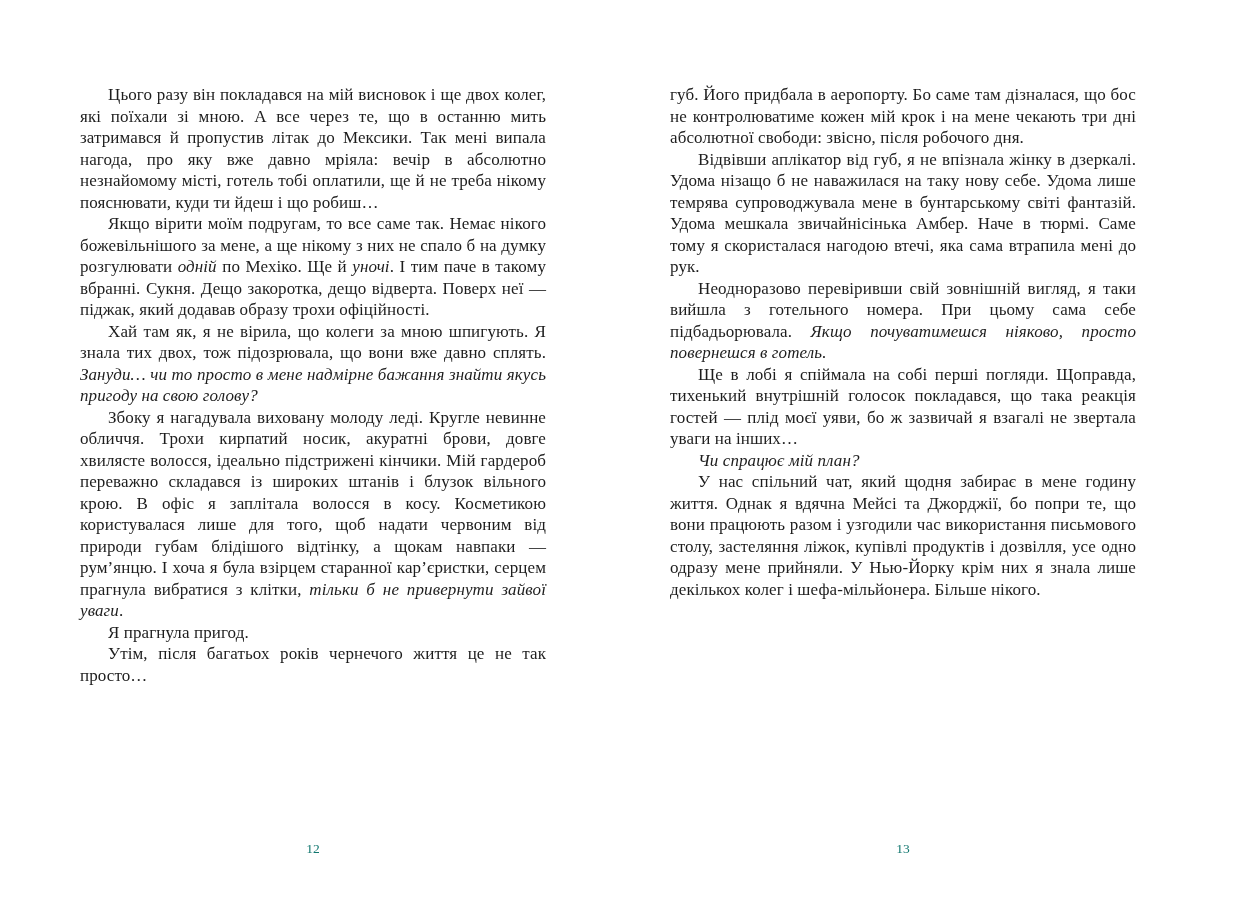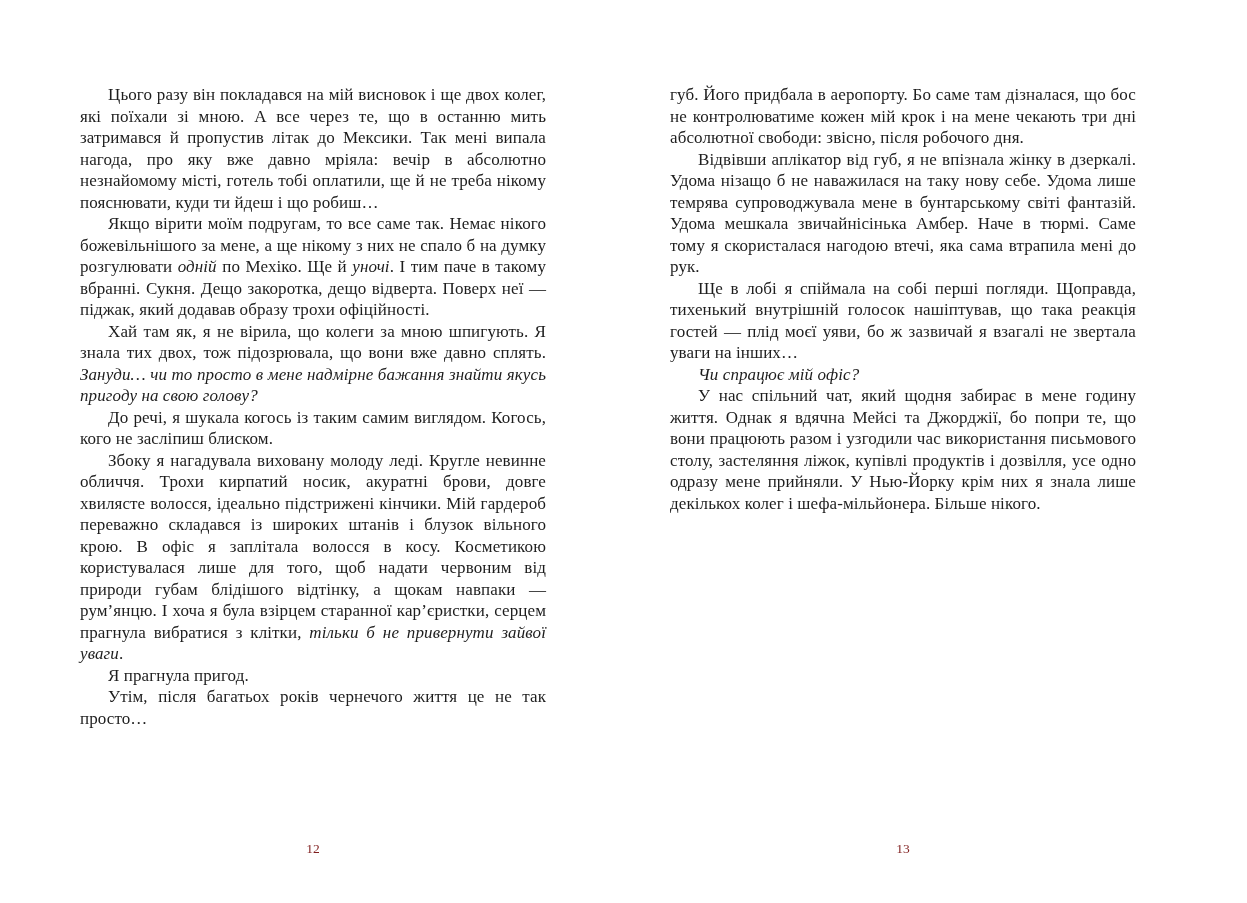--- a/index.html
+++ b/index.html
@@ -37,45 +37,45 @@
   }
   .page-body p.no-indent { text-indent: 0; }
   .page-body em { font-style: italic; }
   .page-number {
     position: absolute;
     top: 757px;
     left: 0;
     width: 100%;
     text-align: center;
     font-size: 13.5px;
-    color: #7f1d1d;
+    color: #0f766e;
   }
 </style>
 </head>
 <body>
 
 <div class="spread">
 
   <section class="page page--left">
     <div class="page-body">
         <p><span>Цього разу він покладався на мій висновок і ще двох колег, які поїхали зі мною. А все через те, що в останню мить затримався й пропустив літак до Мексики. Так мені випала нагода, про яку вже давно мріяла: вечір в абсолютно незнайомому місті, готель тобі оплатили, ще й не треба нікому пояснювати, куди ти йдеш і що робиш…</span></p>
         <p><span>Якщо вірити моїм подругам, то все саме так. Немає нікого божевільнішого за мене, а ще нікому з них не спало б на думку розгулювати </span><em>одній</em><span> по Мехіко. Ще й </span><em>уночі</em><span>. І тим паче в такому вбранні. Сукня. Дещо закоротка, дещо відверта. Поверх неї — піджак, який додавав образу трохи офіційності.</span></p>
         <p><span>Хай там як, я не вірила, що колеги за мною шпигують. Я знала тих двох, тож підозрювала, що вони вже давно сплять. </span><em>Зануди… чи то просто в мене надмірне бажання знайти якусь пригоду на свою голову?</em></p>
-        <p><span>До речі, я шукала когось із таким самим виглядом. Когось, кого не засліпиш блиском.</span></p>
         <p><span>Збоку я нагадувала виховану молоду леді. Кругле невинне обличчя. Трохи кирпатий носик, акуратні брови, довге хвилясте волосся, ідеально підстрижені кінчики. Мій гардероб переважно складався із широких штанів і блузок вільного крою. В офіс я заплітала волосся в косу. Косметикою користувалася лише для того, щоб надати червоним від природи губам блідішого відтінку, а щокам навпаки — рум’янцю. І хоча я була взірцем старанної кар’єристки, серцем прагнула вибратися з клітки, </span><em>тільки б не привернути зайвої уваги</em><span>.</span></p>
         <p><span>Я прагнула пригод.</span></p>
         <p><span>Утім, після багатьох років чернечого життя це не так просто…</span></p>
       </div>
     <div class="page-number">12</div>
   </section>
 
   <section class="page page--right">
     <div class="page-body">
         <p class="no-indent"><span>губ. Його придбала в аеропорту. Бо саме там дізналася, що бос не контролюватиме кожен мій крок і на мене чекають три дні абсолютної свободи: звісно, після робочого дня.</span></p>
         <p><span>Відвівши аплікатор від губ, я не впізнала жінку в дзеркалі. Удома нізащо б не наважилася на таку нову себе. Удома лише темрява супроводжувала мене в бунтарському світі фантазій. Удома мешкала звичайнісінька Амбер. Наче в тюрмі. Саме тому я скористалася нагодою втечі, яка сама втрапила мені до рук.</span></p>
-        <p><span>Ще в лобі я спіймала на собі перші погляди. Щоправда, тихенький внутрішній голосок нашіптував, що така реакція гостей — плід моєї уяви, бо ж зазвичай я взагалі не звертала уваги на інших…</span></p>
-        <p><em>Чи спрацює мій офіс?</em></p>
+        <p><span>Неодноразово перевіривши свій зовнішній вигляд, я таки вийшла з готельного номера. При цьому сама себе підбадьорювала. </span><em>Якщо почуватимешся ніяково, просто повернешся в готель.</em></p>
+        <p><span>Ще в лобі я спіймала на собі перші погляди. Щоправда, тихенький внутрішній голосок покладався, що така реакція гостей — плід моєї уяви, бо ж зазвичай я взагалі не звертала уваги на інших…</span></p>
+        <p><em>Чи спрацює мій план?</em></p>
         <p><span>У нас спільний чат, який щодня забирає в мене годину життя. Однак я вдячна Мейсі та Джорджії, бо попри те, що вони працюють разом і узгодили час використання письмового столу, застеляння ліжок, купівлі продуктів і дозвілля, усе одно одразу мене прийняли. У Нью-Йорку крім них я знала лише декількох колег і шефа-мільйонера. Більше нікого.</span></p>
       </div>
     <div class="page-number">13</div>
   </section>
 
 </div>
 
 </body></html>

